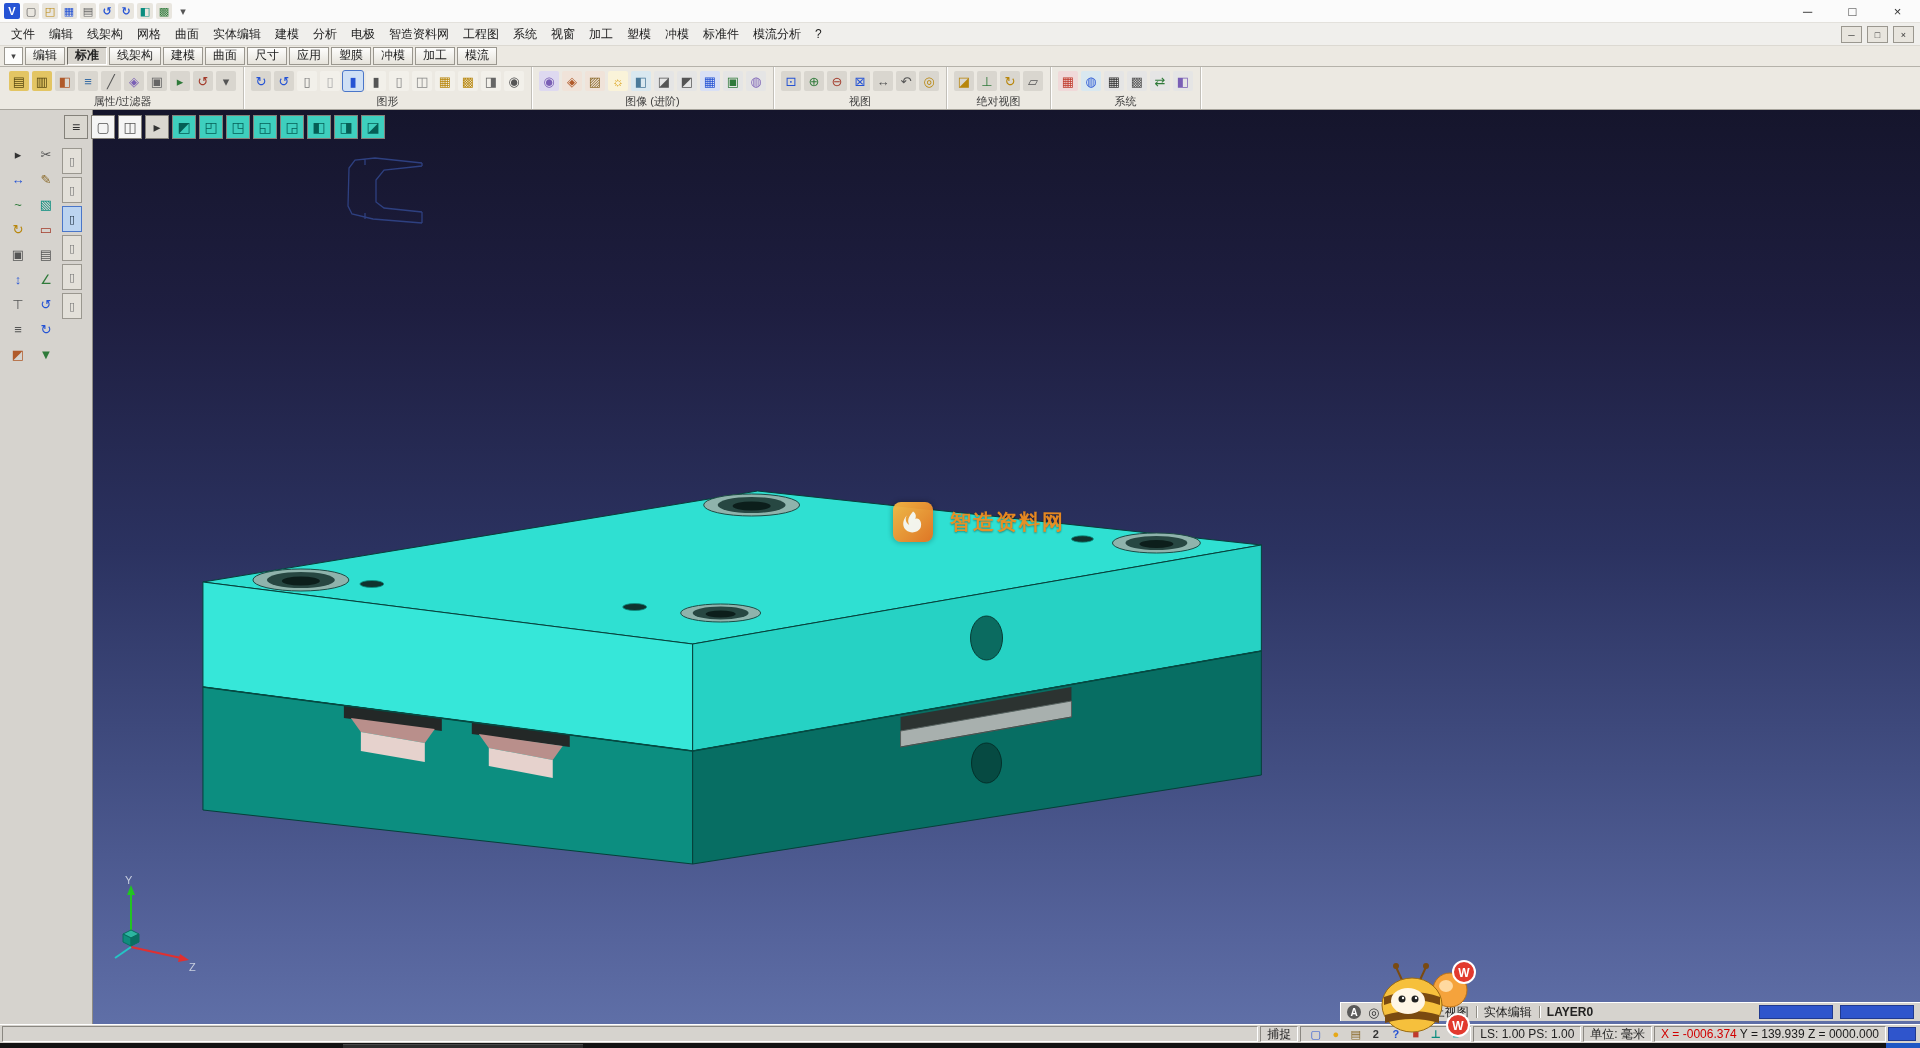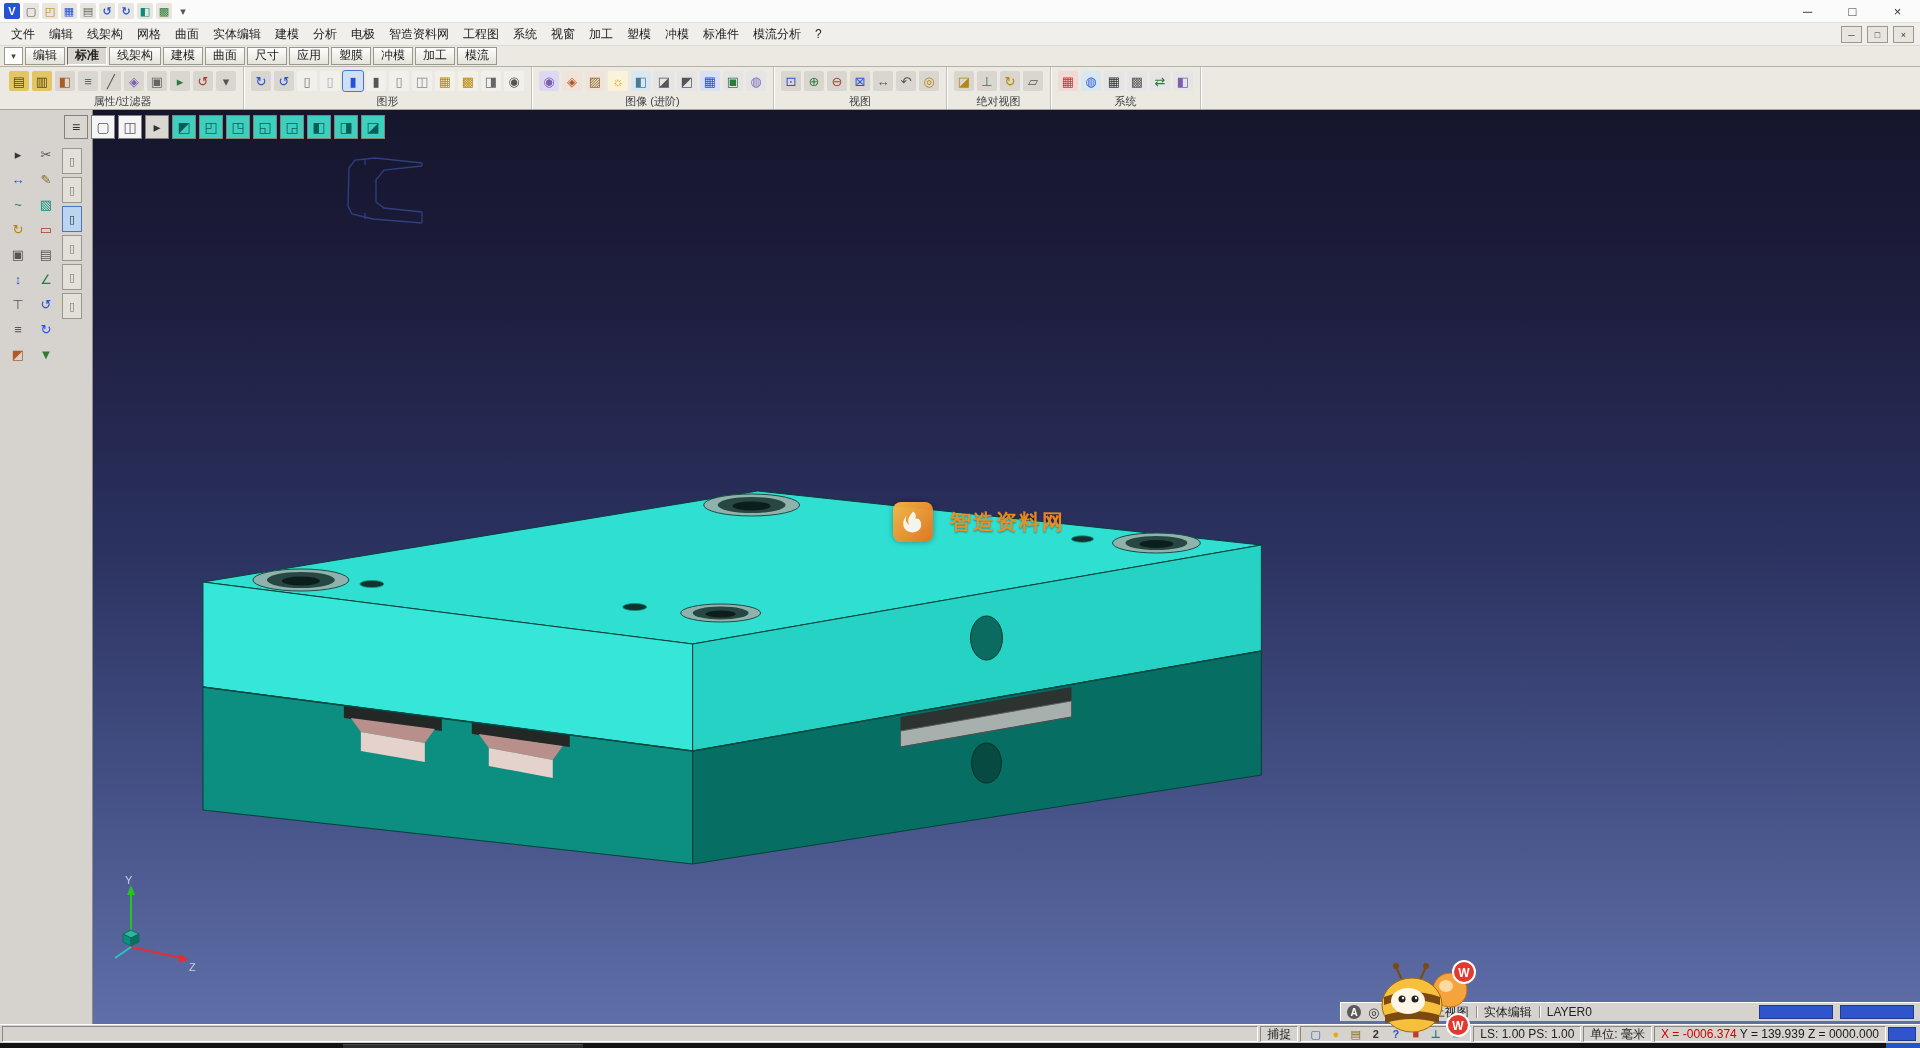--- a/index.html
+++ b/index.html
@@ -65,21 +65,21 @@
 
   .watermark{position:absolute;left:800px;top:392px;display:flex;align-items:center;gap:17px;z-index:3;opacity:.95;}
   .wm-logo{width:40px;height:40px;border-radius:8px;background:linear-gradient(135deg,#f9b942,#e8701d);display:flex;align-items:center;justify-content:center;box-shadow:0 0 6px rgba(0,0,0,.35);}
   .wm-text{font-size:21px;font-weight:bold;letter-spacing:2px;color:var(--watermark-orange);text-shadow:0 1px 2px rgba(0,0,0,.4);}
 
   
   .status-view{position:absolute;left:1340px;right:0;top:1002px;height:18px;background:#d6d3ce;border-top:1px solid #fff;border-left:1px solid #fff;display:flex;align-items:center;gap:7px;padding:0 6px;font-size:12px;z-index:10;}
   .a-badge{width:14px;height:14px;border-radius:50%;background:#5a5a5a;color:#fff;font-size:10px;font-weight:bold;display:flex;align-items:center;justify-content:center;flex:none;}
   .sv-zoom{font-size:13px;color:#333;}
   .sep{width:1px;height:12px;background:#8f8c85;box-shadow:1px 0 0 #fff;flex:none;}
-  .layer-label{font-weight:normal;}
+  .layer-label{font-weight:bold;}
   .blue-bar{width:72px;height:12px;background:var(--accent-blue);border:1px solid #20398f;flex:none;}
   .blue-bar.first{margin-left:auto;}
 
   .statusbar{height:18px;background:#d6d3ce;border-top:1px solid #fff;display:flex;align-items:center;font-size:12px;padding:0 2px;gap:2px;}
   .sseg{height:14px;display:flex;align-items:center;padding:0 6px;border:1px solid;border-color:#8a8781 #ffffff #ffffff #8a8781;white-space:nowrap;gap:3px;}
   .sseg.filler{flex:1;}
   .sicon{width:17px;height:15px;display:flex;align-items:center;justify-content:center;font-size:11px;font-weight:bold;}
   .coord-x{color:#d00000;}
   .coord-yz{color:#1a1a1a;}
   .status-blue{width:26px;height:12px;background:var(--accent-blue);border:1px solid #20398f;margin-right:2px;}

